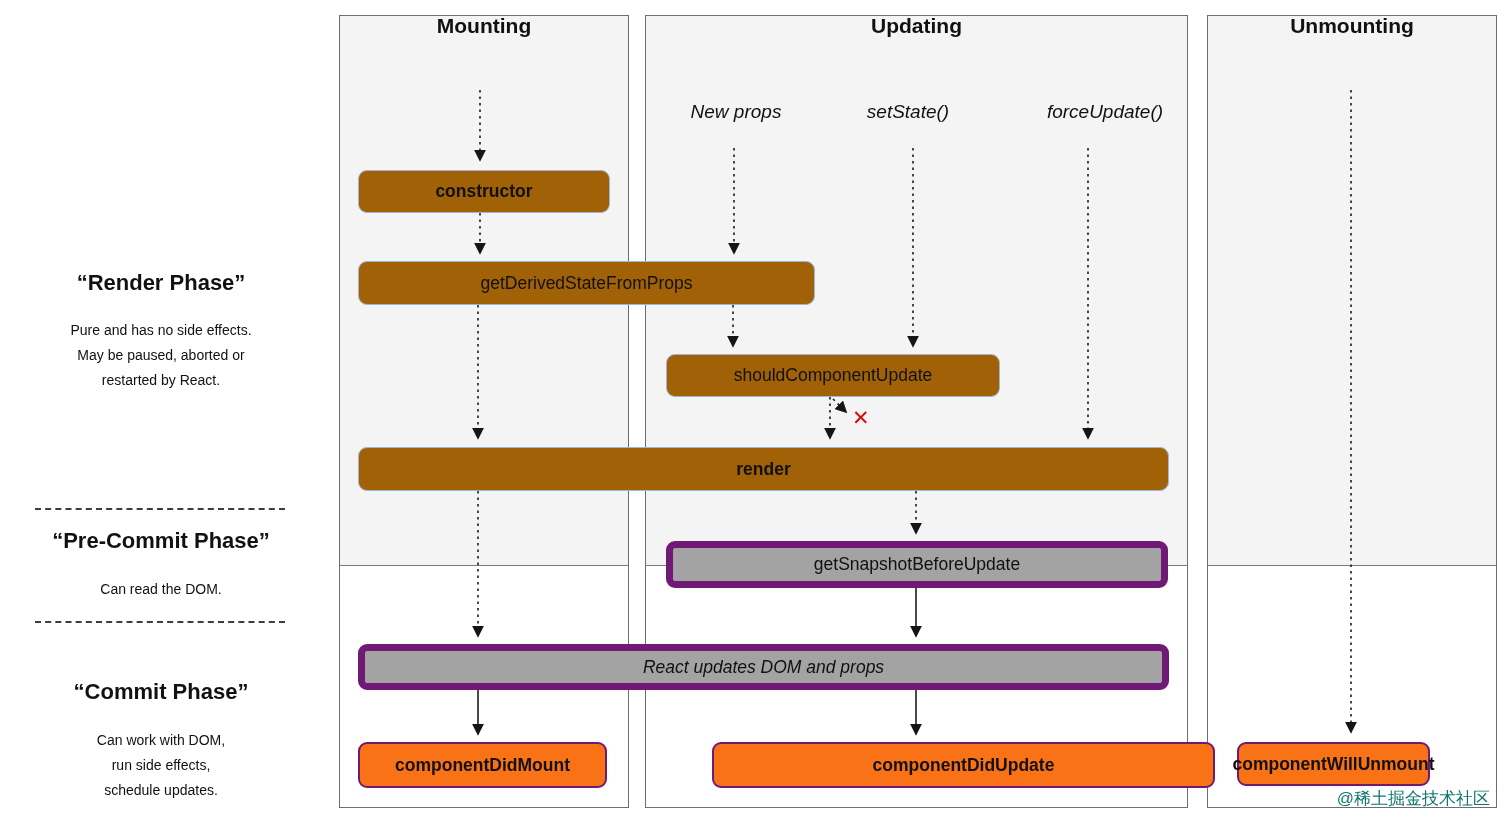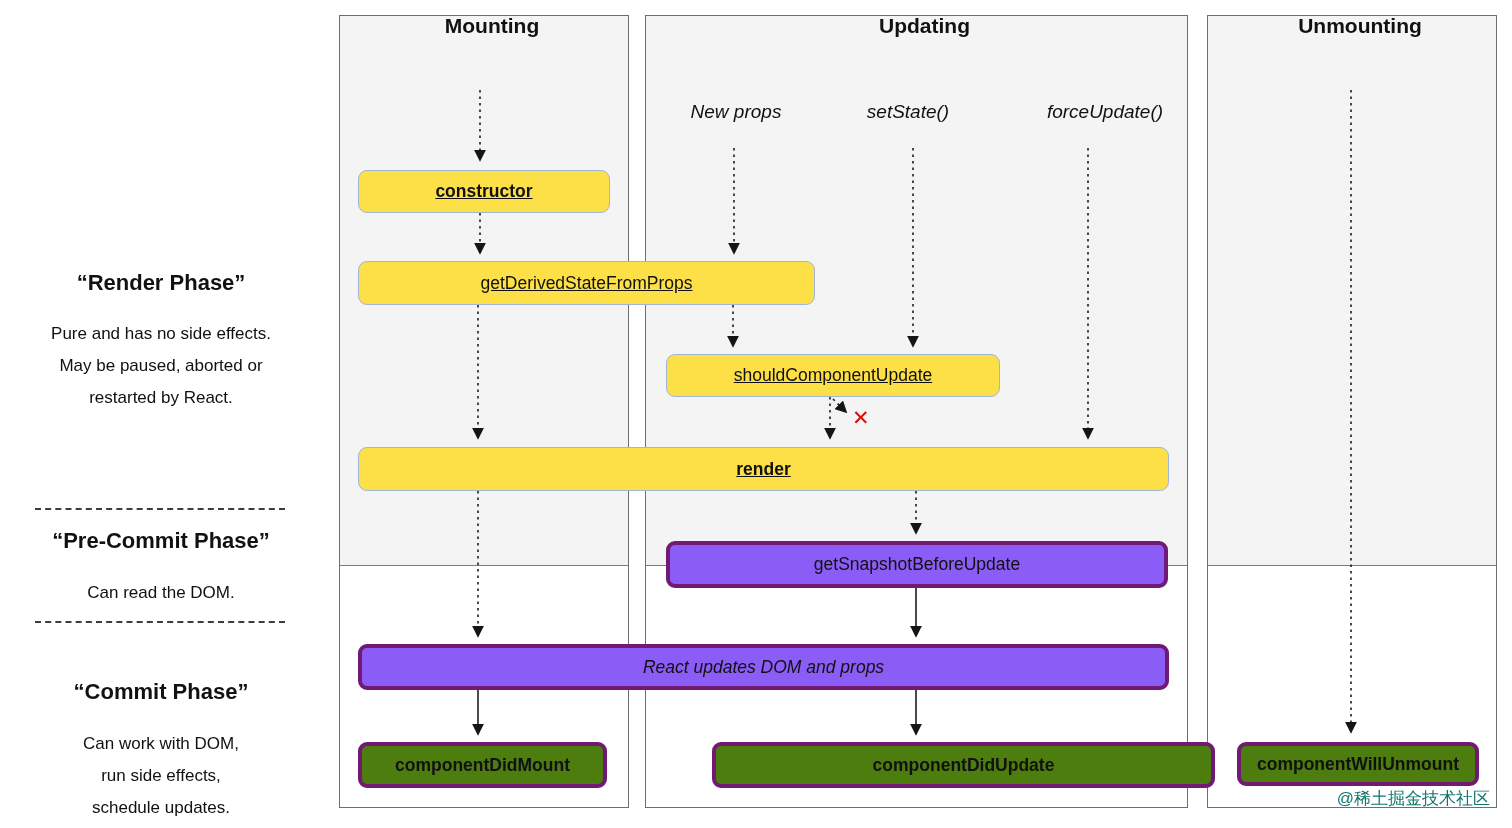--- a/index.html
+++ b/index.html
@@ -11,43 +11,43 @@
   .col{
     position:absolute;border:1.5px solid #6e6e6e;background:#ffffff;
     box-sizing:border-box;z-index:1;
   }
   .col-gray{
     position:absolute;left:0;top:0;right:0;background:#f4f4f5;
     border-bottom:1px solid #7a7a7a;box-sizing:border-box;
   }
   .col-title{
     position:absolute;top:14px;left:0;right:0;text-align:center;
-    font-size:21px;font-weight:bold;z-index:3;padding-left:8px;
+    font-size:21px;font-weight:bold;z-index:3;
   }
   .trigger-label{
     position:absolute;z-index:3;font-size:19px;font-style:italic;
     text-align:center;white-space:nowrap;
   }
   .box{
     position:absolute;z-index:6;border-radius:9px;box-sizing:border-box;
     display:flex;align-items:center;justify-content:center;
     font-size:17.5px;text-align:center;
   }
-  .box-blue{background:#fde047;border:1px solid #9fb6d6;text-decoration:underline;}
-  .box-yellow{background:#8b5cf6;border:4px solid #701a75;}
-  .box-green{background:#4d7c0f;border:4px solid #701a75;}
+  .box-blue{background:#a16207;border:1px solid #9fb6d6;}
+  .box-yellow{background:#a3a3a3;border:7px solid #701a75;}
+  .box-green{background:#f97316;border:2px solid #701a75;}
   .bold{font-weight:bold;}
   .italic{font-style:italic;}
   .side-label{
     position:absolute;z-index:2;text-align:center;font-weight:bold;
     font-size:22px;white-space:pre-line;
   }
   .side-desc{
-    position:absolute;z-index:2;text-align:center;font-size:17px;
-    line-height:32px;white-space:pre-line;
+    position:absolute;z-index:2;text-align:center;font-size:14px;
+    line-height:25px;white-space:pre-line;
   }
   .dashed-sep{
     position:absolute;z-index:2;border-top:2px dashed #3c3c3c;height:0;
   }
   .arrows{position:absolute;left:0;top:0;z-index:4;pointer-events:none;}
   .reject-x{
     position:absolute;z-index:7;color:#d40f0f;font-weight:bold;
     font-size:21px;line-height:21px;
   }
   .watermark{
@@ -102,21 +102,21 @@
 <div class="box box-blue bold" style="left:358px;top:447px;width:811px;height:44px;">render</div>
 
 <div class="box box-yellow" style="left:666px;top:541px;width:502px;height:47px;">getSnapshotBeforeUpdate</div>
 
 <div class="box box-yellow italic" style="left:358px;top:644px;width:811px;height:46px;">React updates DOM and props</div>
 
 <div class="box box-green bold" style="left:358px;top:742px;width:249px;height:46px;">componentDidMount</div>
 
 <div class="box box-green bold" style="left:666px;top:742px;width:503px;height:46px;margin-left:46px;">componentDidUpdate</div>
 
-<div class="box box-green bold" style="left:1237px;top:742px;width:242px;height:44px;">componentWillUnmount</div>
+<div class="box box-green bold" style="left:1237px;top:742px;width:193px;height:44px;">componentWillUnmount</div>
 
 <div class="reject-x" style="left:852px;top:407px;">✕</div>
 
 <svg class="arrows" width="1512" height="828" viewBox="0 0 1512 828">
   <defs>
     <marker id="arw" viewBox="0 0 10 10" refX="8.5" refY="5" markerWidth="7.5" markerHeight="7.5" orient="auto-start-reverse">
       <path d="M0,0 L10,5 L0,10 z" fill="#151515"></path>
     </marker>
   </defs>
   <g stroke="#1c1c1c" stroke-width="1.6" fill="none">

